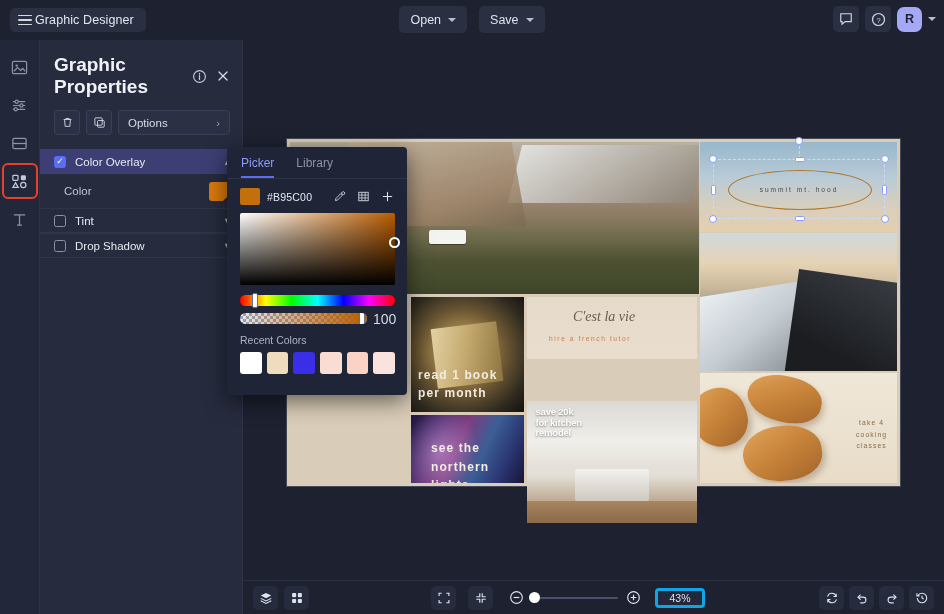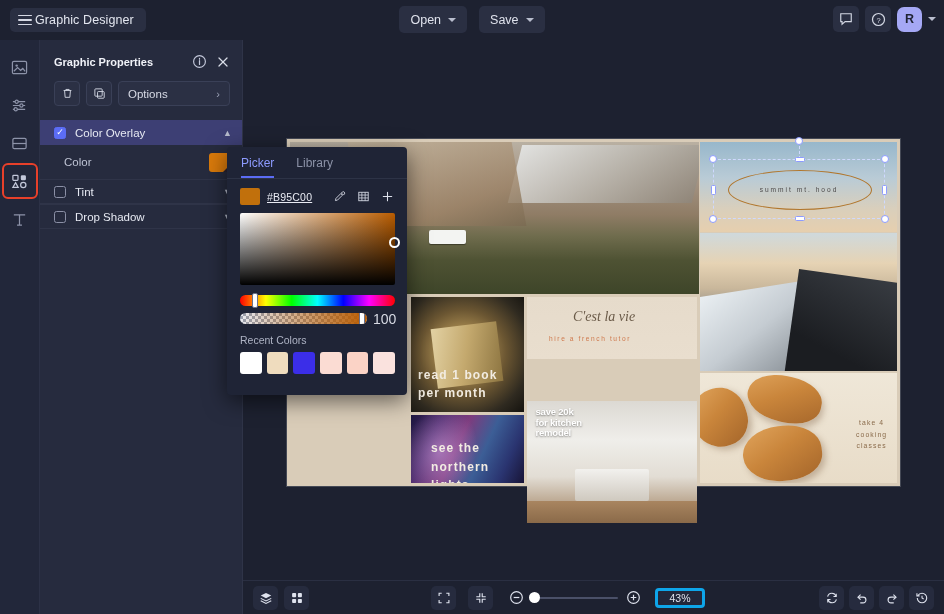--- a/index.html
+++ b/index.html
@@ -59,21 +59,21 @@
   .rail-item { width: 30px; height: 30px; border-radius: 5px;
      display: flex; align-items: center; justify-content: center; cursor: pointer; }
   .rail-item.sel { outline: 2px solid #e8402a; outline-offset: 1px; border-radius: 3px; }
 
   
   .props {
     position: absolute; left: 40px; top: 40px; width: 203px; height: 574px;
     background: #262b3e; border-right: 1px solid #2f3448;
   }
   .props-head { display: flex; align-items: center; padding: 14px 12px 0 14px; }
-  .props-title { color: #f0f2f8; font-size: 11px; font-weight: bold; flex: 1; }
+  .props-title { color: #f0f2f8; font-size: 19px; font-weight: bold; flex: 1; }
   .props-head .hi { margin-left: 4px; cursor: pointer; }
   .props-tools { display: flex; align-items: center; gap: 6px; padding: 12px 12px 0 14px; }
   .tool-sq { width: 26px; height: 25px; border: 1px solid #3a4057; border-radius: 4px;
      background: #2b3044; display: flex; align-items: center; justify-content: center; cursor: pointer; }
   .opt-btn { flex: 1; height: 25px; border: 1px solid #3a4057; border-radius: 4px;
      background: #2b3044; display: flex; align-items: center; padding: 3px 9px;
      color: #d8dbe6; font-size: 11.5px; cursor: pointer; }
   .opt-btn span.lbl { flex: 1; }
   .chev-r { color: #9aa0b4; font-size: 11px; }
 
@@ -100,21 +100,21 @@
     position: absolute; left: 227px; top: 147px; width: 180px; height: 248px;
     background: #1f2436; border-radius: 4px; box-shadow: 0 6px 22px rgba(0,0,0,.55);
     z-index: 50;
   }
   .pk-tabs { display: flex; gap: 22px; padding: 9px 14px 0 14px;
      border-bottom: 1px solid #2d3346; }
   .pk-tab { font-size: 12px; color: #8d93a8; padding-bottom: 6px; cursor: pointer; }
   .pk-tab.on { color: #8d9bff; border-bottom: 2px solid #5b6cf5; }
   .pk-hexrow { display: flex; align-items: center; padding: 9px 11px 0 13px; gap: 7px; }
   .pk-chip { width: 20px; height: 17px; background: #c1700c; border-radius: 2px; flex: none; }
-  .pk-hex { color: #e9ebf3; font-size: 10.5px; letter-spacing: .2px; flex: 1; text-decoration: underline; }
+  .pk-hex { color: #e9ebf3; font-size: 10.5px; letter-spacing: .2px; flex: 1; }
   .pk-ic { width: 17px; height: 16px; display: flex; align-items: center;
      justify-content: center; cursor: pointer; }
   .sv {
     margin: 8px 12px 0 13px; height: 72px; border-radius: 2px; position: relative;
     background:
       linear-gradient(to bottom, rgba(0,0,0,0) 0%, #000 100%),
       linear-gradient(to right, #fff 0%, #B95C00 100%);
   }
   .sv-knob { position: absolute; right: -5px; top: 24px; width: 11px; height: 11px;
      border-radius: 50%; border: 2px solid #fff; box-sizing: border-box; }

